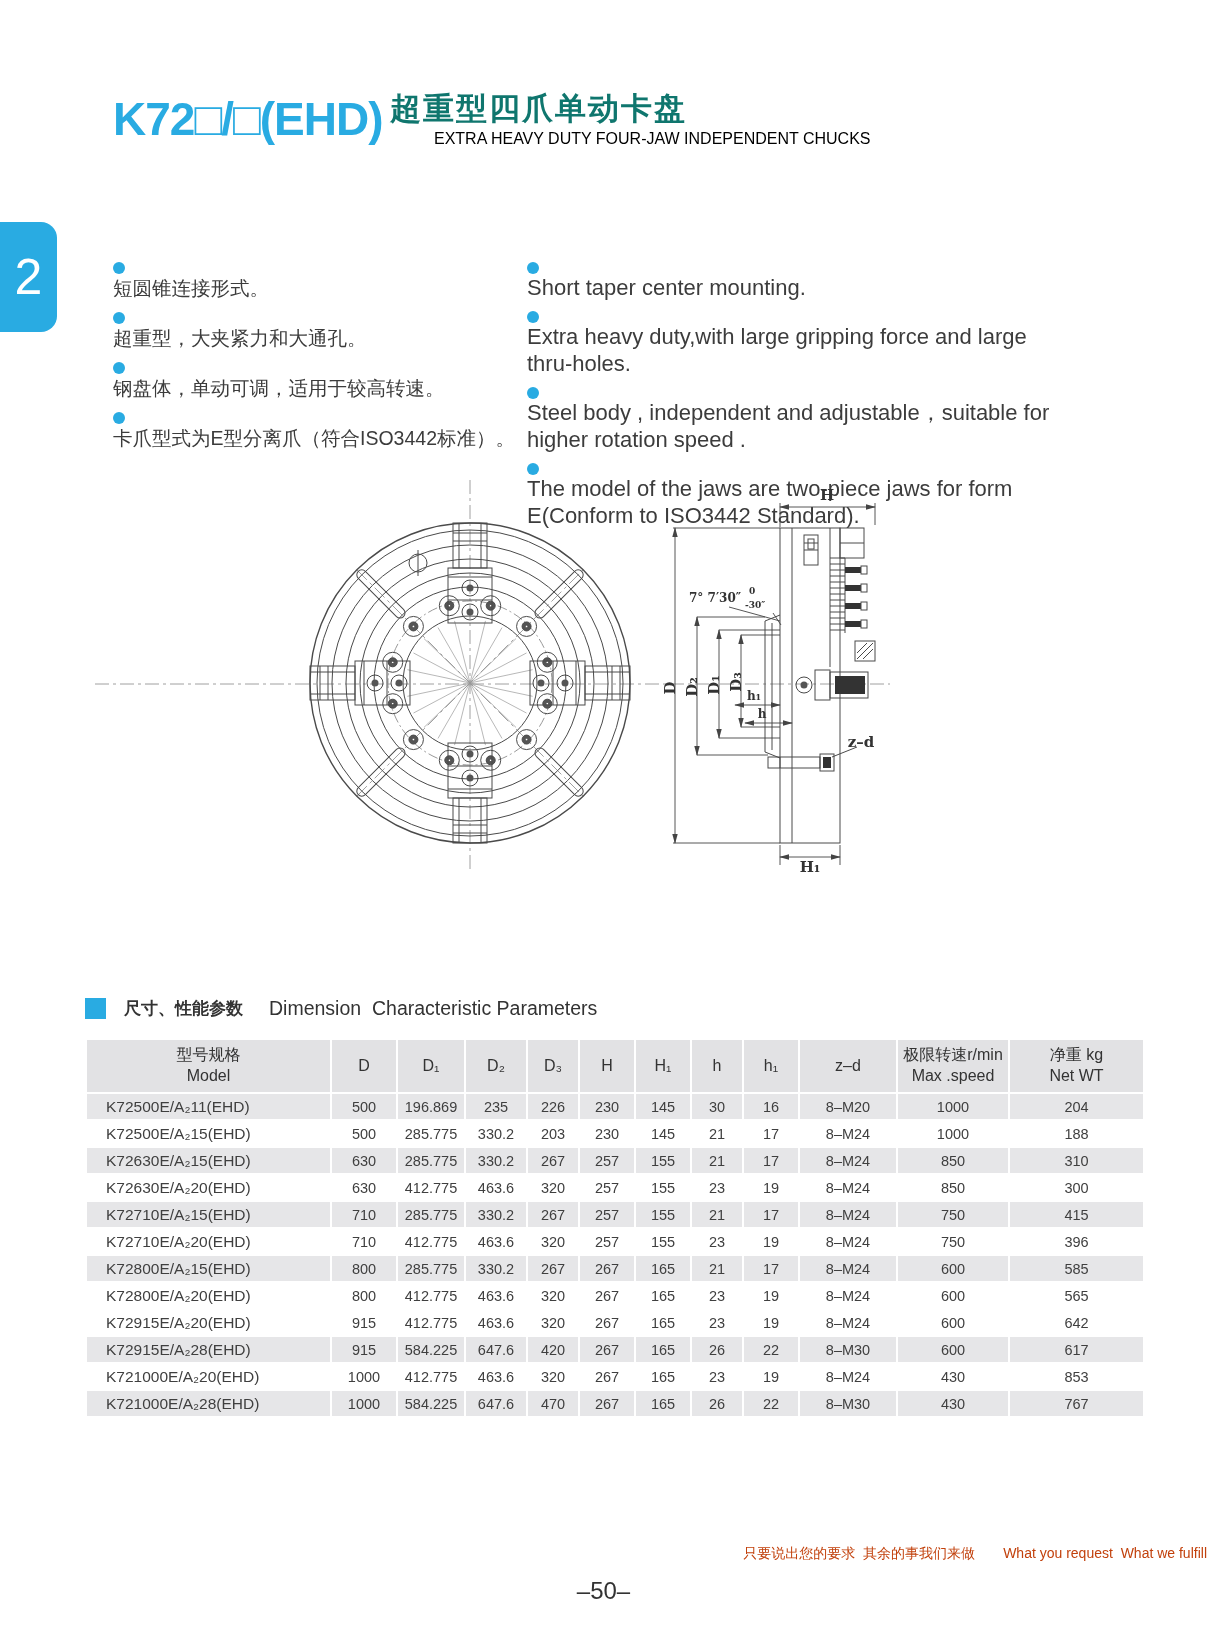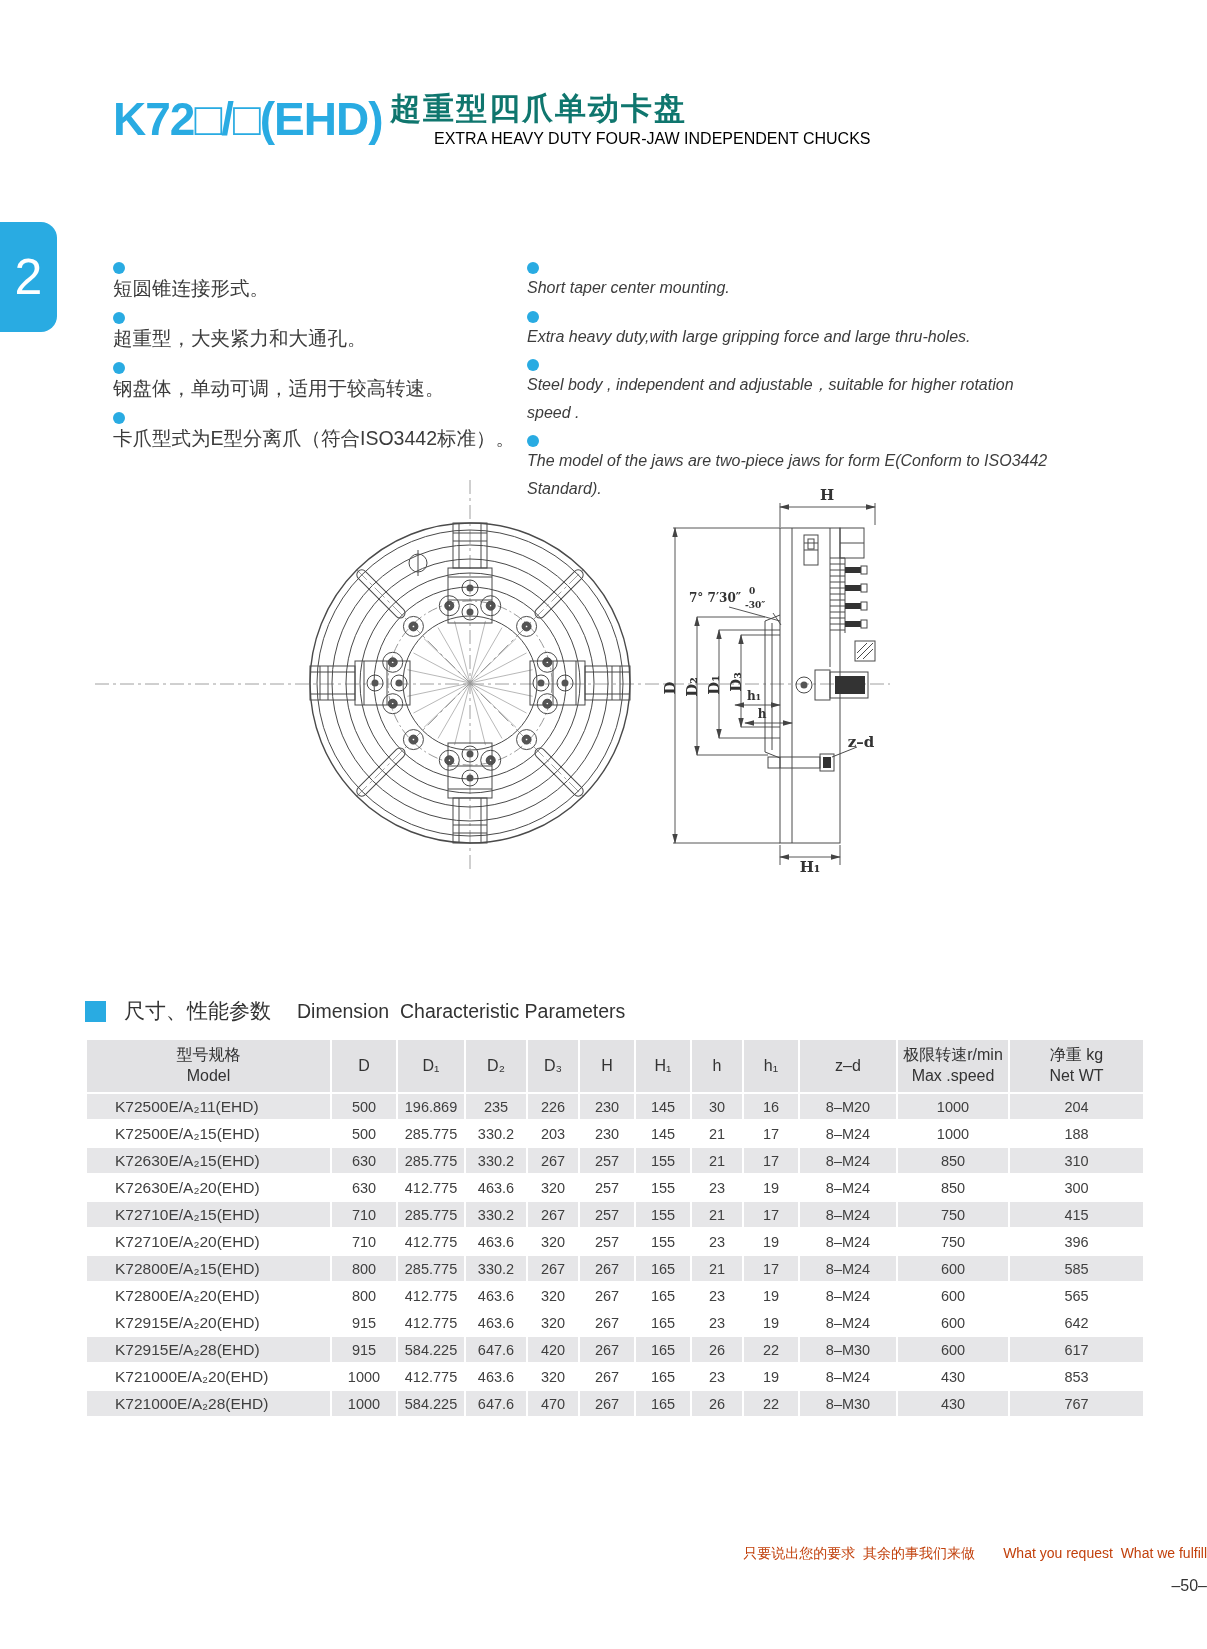--- a/index.html
+++ b/index.html
@@ -14,47 +14,47 @@
               color:#29abe2;letter-spacing:-1px;}
   .title-cn{position:absolute;left:390px;top:88px;font-size:31px;font-weight:bold;
             color:#0f766e;letter-spacing:2px;}
   .title-en{position:absolute;left:390px;top:130px;font-size:16px;color:#000000;letter-spacing:0;margin-left:44px;}
   
   .features{position:absolute;top:254px;list-style:none;margin:0;padding:0;}
   .feat-cn{left:113px;width:410px;}
   .feat-en{left:527px;width:532px;}
   .features li{display:flex;align-items:flex-start;margin:0 0 1px 0;flex-direction:column;}
   .feat-cn li{font-size:19.5px;line-height:29px;}
-  .feat-en li{font-size:16px;line-height:27.5px;font-style:italic;}
+  .feat-en li{font-size:22px;line-height:27.5px;}
   .dot{width:12px;height:12px;border-radius:50%;background:#29abe2;flex:none;margin:8px 12px 0 0;}
   
   .drawing{position:absolute;left:85px;top:455px;width:840px;height:420px;}
   .dim-label{font-family:"DejaVu Serif",serif;font-weight:bold;fill:#333;font-size:15px;}
   .dim-small{font-family:"DejaVu Serif",serif;font-weight:bold;fill:#333;font-size:12px;}
   .dim-tiny{font-family:"DejaVu Serif",serif;font-weight:bold;fill:#333;font-size:9px;}
   
   .section-head{position:absolute;left:85px;top:997px;display:flex;align-items:center;}
   .blue-square{width:21px;height:21px;background:#29abe2;flex:none;}
-  .sec-cn{margin-left:18px;font-size:21px;font-weight:normal;color:#333;}
+  .sec-cn{margin-left:18px;font-size:17px;font-weight:bold;color:#333;}
   .sec-en{margin-left:26px;font-size:19.5px;color:#333;white-space:pre;}
   
   .param-table{position:absolute;left:85px;top:1038px;width:1040px;border-collapse:separate;
                border-spacing:2px;table-layout:fixed;}
   .param-table th{background:#e2e2e4;font-weight:normal;font-size:16px;color:#333;
                   height:52px;padding:0;line-height:1.3;vertical-align:middle;}
   .param-table td{height:25px;padding:0;text-align:center;font-size:14.5px;color:#3f3f3f;
                   vertical-align:middle;}
   .param-table tr.odd td{background:#e6e6e8;}
   .param-table tr.even td{background:#ffffff;}
-  .param-table td.model{text-align:left;padding-left:28px;font-size:15.5px;}
+  .param-table td.model{text-align:left;padding-left:19px;font-size:15.5px;}
   
   .slogan{position:absolute;left:0;right:0;top:1545px;text-align:right;font-size:14px;color:#c2410c;}
   .slogan span{white-space:pre;}
   .slogan .en{margin-left:28px;}
-  .page-number{position:absolute;left:0;right:0;top:1577px;text-align:right;font-size:16px;color:#333;}
+  .page-number{position:absolute;left:0;right:0;top:1577px;text-align:center;font-size:24px;color:#333;}
 </style>
 </head>
 <body>
 
 <div class="page">
 
   <div class="side-tab">
     <span>2</span>
   </div>
 

